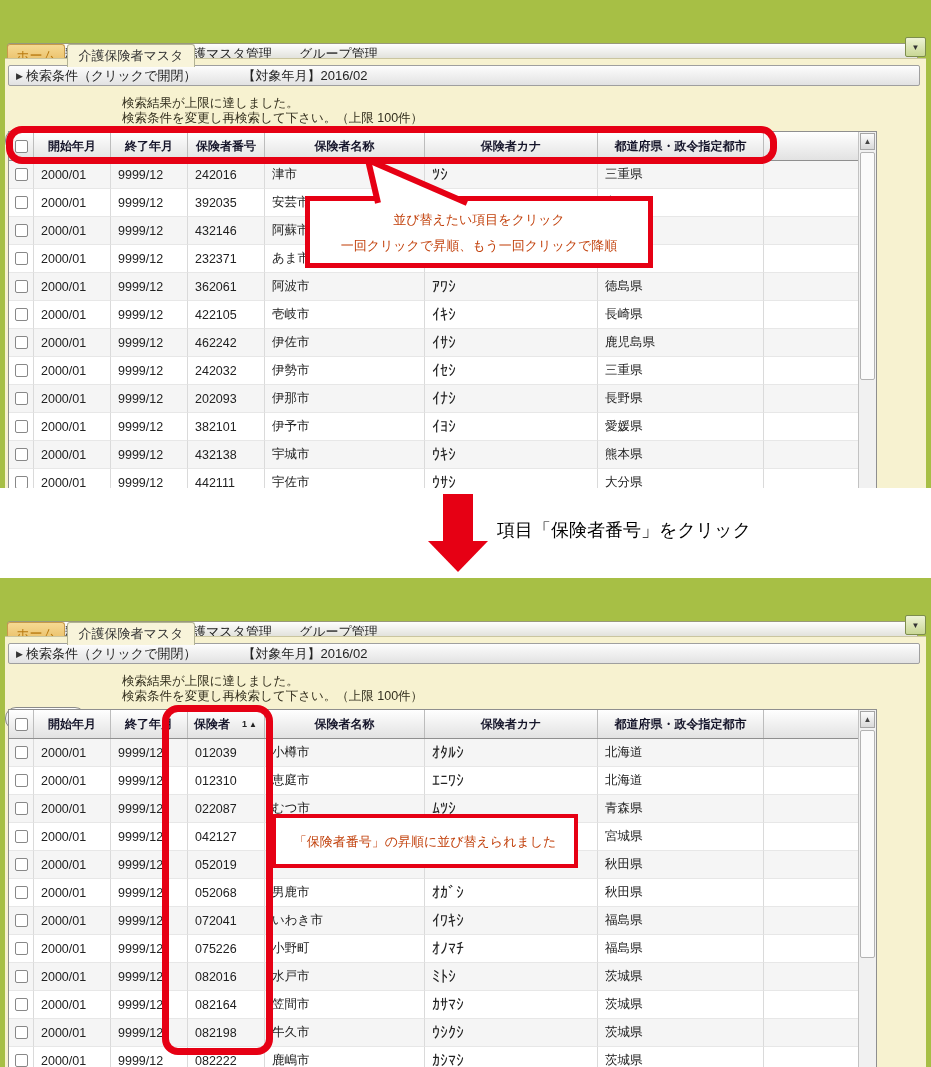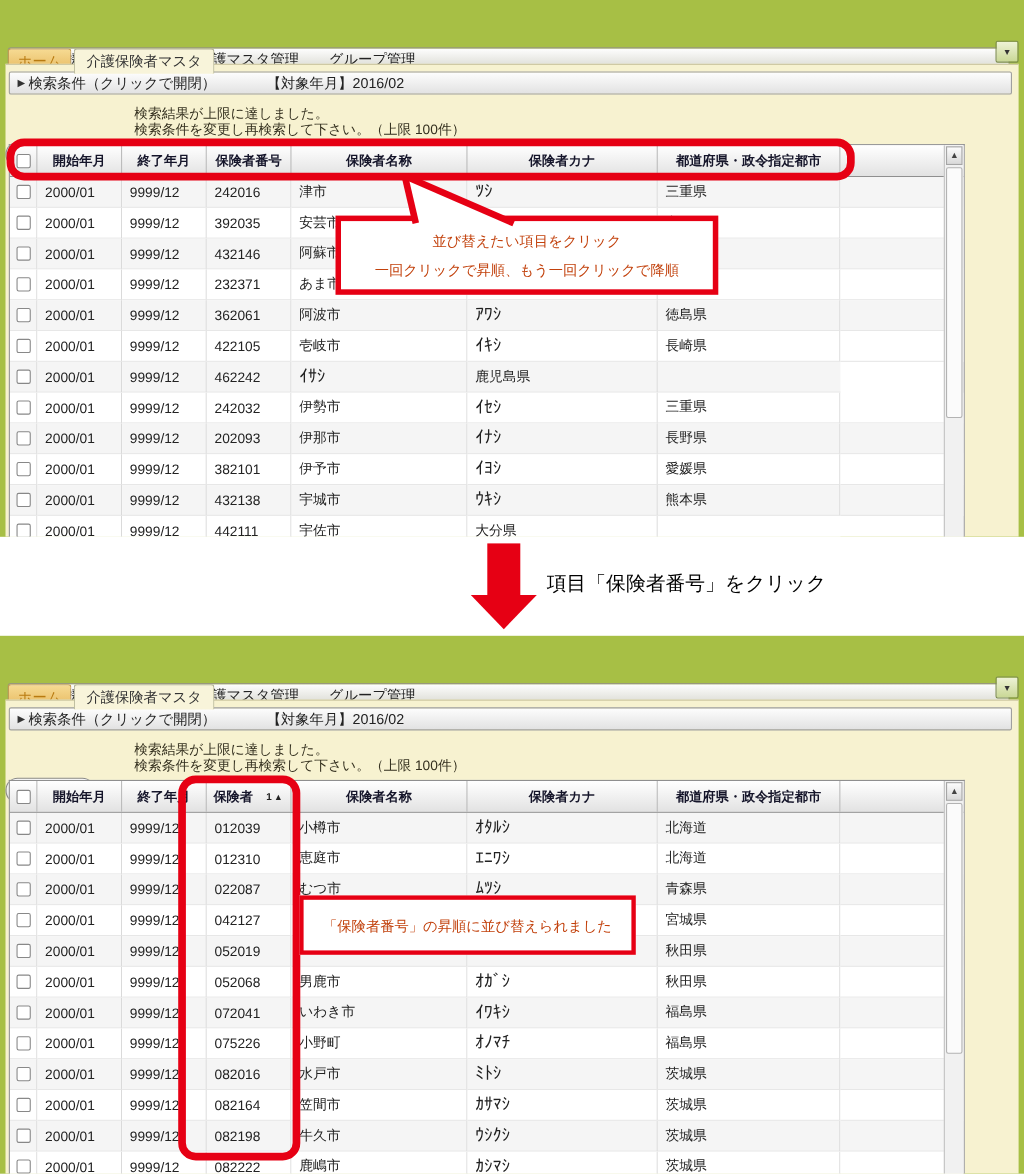--- a/index.html
+++ b/index.html
@@ -197,20 +197,21 @@
             <div class="tcell c6">長崎県</div>
             <div class="tcell c7"></div>
           </div>
           <div class="trow alt">
             <div class="tcell c0">
               <span class="cb"></span>
             </div>
             <div class="tcell c1">2000/01</div>
             <div class="tcell c2">9999/12</div>
             <div class="tcell c3">462242</div>
+            <div class="tcell c4">伊佐市</div>
             <div class="tcell c5">ｲｻｼ</div>
             <div class="tcell c6">鹿児島県</div>
             <div class="tcell c7"></div>
           </div>
           <div class="trow">
             <div class="tcell c0">
               <span class="cb"></span>
             </div>
             <div class="tcell c1">2000/01</div>
             <div class="tcell c2">9999/12</div>
@@ -257,20 +258,21 @@
             <div class="tcell c7"></div>
           </div>
           <div class="trow">
             <div class="tcell c0">
               <span class="cb"></span>
             </div>
             <div class="tcell c1">2000/01</div>
             <div class="tcell c2">9999/12</div>
             <div class="tcell c3">442111</div>
             <div class="tcell c4">宇佐市</div>
+            <div class="tcell c5">ｳｻｼ</div>
             <div class="tcell c6">大分県</div>
             <div class="tcell c7"></div>
           </div>
         </div>
       <div class="vscroll">
         <div class="vs-up">
             <span>▲</span>
           </div>
         <div class="vs-thumb"></div>
       </div>

